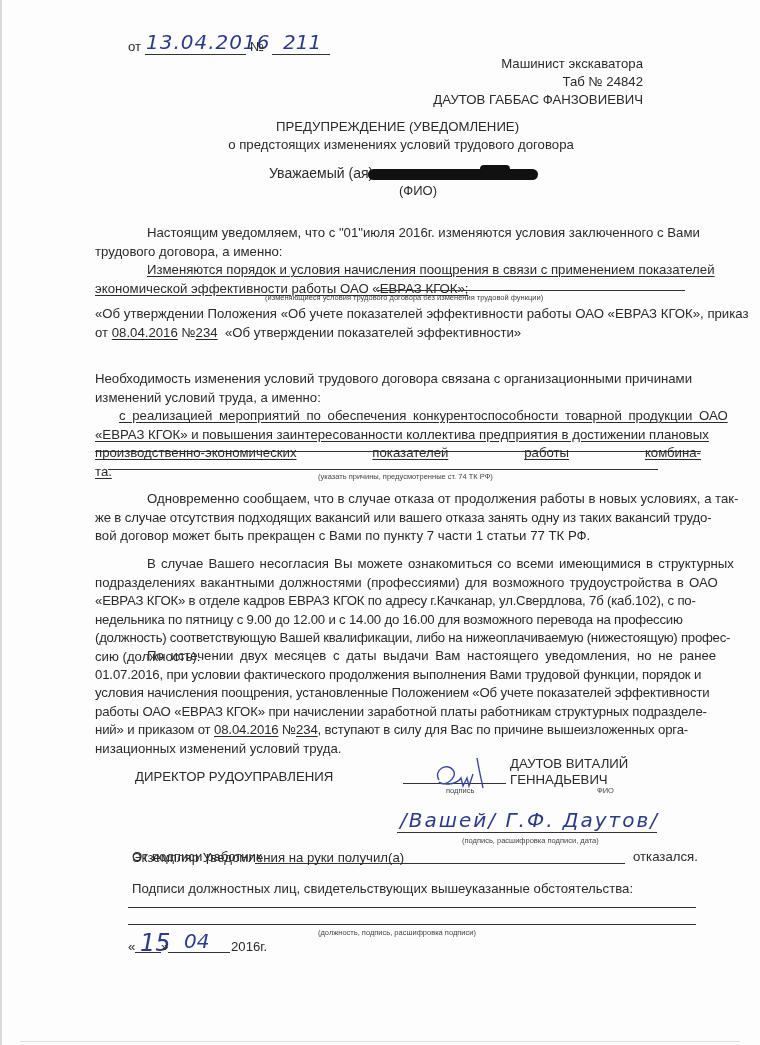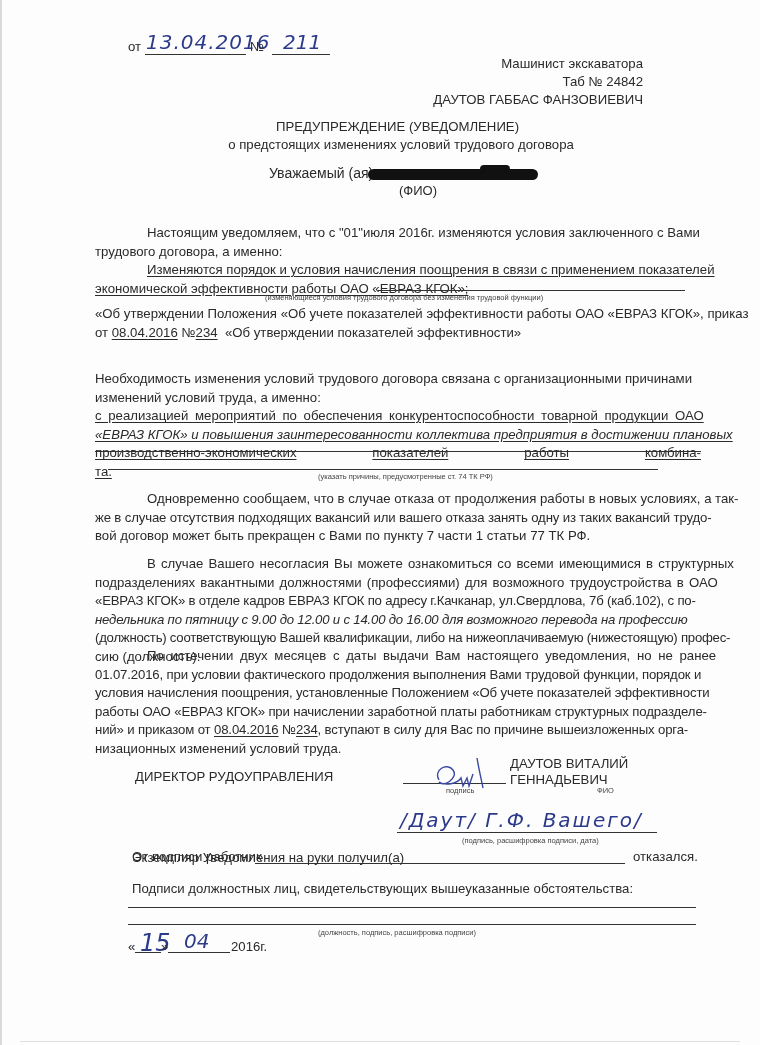--- a/index.html
+++ b/index.html
@@ -58,22 +58,22 @@
   <div class="abs small" style="left:265px;top:293px;">(изменяющиеся условия трудового договора без изменения трудовой функции)</div>
 
   <div class="para" style="top:305px;">
     <p style="white-space:nowrap;">«Об утверждении Положения «Об учете показателей эффективности работы ОАО «ЕВРАЗ КГОК», приказ</p>
     <p style="white-space:nowrap;"><span>от</span> <span class="uline">08.04.2016</span> <span>№</span><span class="uline">234</span>&nbsp; <span>«Об утверждении показателей эффективности»</span></p>
   </div>
 
   <div class="para" style="top:370px;">
     <p style="white-space:nowrap;">Необходимость изменения условий трудового договора связана с  организационными причинами</p>
     <p>изменений условий труда, а именно:</p>
-    <p class="uline" style="white-space:nowrap;word-spacing:3px;">с  реализацией мероприятий по обеспечения конкурентоспособности товарной продукции ОАО</p>
-    <p class="uline" style="white-space:nowrap;font-style:italic;">«ЕВРАЗ КГОК» и повышения заинтересованности коллектива предприятия в достижении плановых</p>
+    <p class="uline" style="white-space:nowrap;word-spacing:3px;margin-left:24px;">с  реализацией мероприятий по обеспечения конкурентоспособности товарной продукции ОАО</p>
+    <p class="uline" style="white-space:nowrap;">«ЕВРАЗ КГОК» и повышения заинтересованности коллектива предприятия в достижении плановых</p>
     <p style="display:flex;justify-content:space-between;">
       <span class="uline">производственно-экономических</span>
       <span class="uline">показателей</span>
       <span class="uline">работы</span>
       <span class="uline">комбина-</span>
     </p>
     <p class="uline">та.</p>
   </div>
   <div class="line" style="left:95px;top:451px;width:606px;"></div>
   <div class="line" style="left:108px;top:469px;width:550px;"></div>
@@ -82,21 +82,21 @@
   <div class="para" style="top:490px;">
     <p class="indent" style="white-space:nowrap;">Одновременно сообщаем, что в случае отказа от продолжения работы в новых условиях, а так-</p>
     <p style="white-space:nowrap;letter-spacing:-0.15px;">же в случае отсутствия подходящих вакансий или вашего отказа занять одну из таких вакансий трудо-</p>
     <p>вой договор может быть прекращен с Вами по пункту 7 части 1 статьи 77 ТК РФ.</p>
   </div>
 
   <div class="para" style="top:555px;">
     <p class="indent" style="white-space:nowrap;word-spacing:1.5px;">В случае Вашего несогласия Вы можете ознакомиться со всеми имеющимися в структурных</p>
     <p style="white-space:nowrap;word-spacing:1.5px;">подразделениях вакантными должностями (профессиями) для возможного трудоустройства в ОАО</p>
     <p style="white-space:nowrap;letter-spacing:-0.2px;">«ЕВРАЗ КГОК»  в отделе кадров ЕВРАЗ КГОК по адресу г.Качканар, ул.Свердлова, 7б (каб.102), с по-</p>
-    <p style="white-space:nowrap;letter-spacing:-0.2px;font-style:italic;">недельника по пятницу с 9.00 до 12.00 и с  14.00 до 16.00 для возможного перевода на профессию</p>
+    <p style="white-space:nowrap;letter-spacing:-0.2px;">недельника по пятницу с 9.00 до 12.00 и с  14.00 до 16.00 для возможного перевода на профессию</p>
     <p style="white-space:nowrap;letter-spacing:-0.25px;">(должность) соответствующую Вашей квалификации, либо на нижеоплачиваемую (нижестоящую) профес-</p>
     <p>сию (должность).</p>
   </div>
 
   <div class="para" style="top:647px;">
     <p class="indent" style="white-space:nowrap;word-spacing:3px;">По истечении двух месяцев с даты выдачи Вам настоящего уведомления, но не ранее</p>
     <p style="white-space:nowrap;letter-spacing:-0.15px;">01.07.2016,  при условии фактического продолжения выполнения Вами трудовой функции, порядок и</p>
     <p style="white-space:nowrap;letter-spacing:-0.15px;">условия  начисления поощрения, установленные  Положением «Об учете показателей эффективности</p>
     <p style="white-space:nowrap;letter-spacing:-0.15px;">работы ОАО «ЕВРАЗ КГОК» при начислении заработной платы работникам структурных подразделе-</p>
     <p style="white-space:nowrap;letter-spacing:-0.15px;"><span>ний»  и  приказом  от</span> <span class="uline">08.04.2016</span> <span>№</span><span class="uline">234</span><span>, вступают в силу для Вас по причине вышеизложенных орга-</span></p>
@@ -110,21 +110,21 @@
       <path d="M14 28 C 8 18, 22 10, 28 18 C 34 26, 18 36, 14 30 C 20 34, 32 32, 36 26 L 38 34 L 42 26 L 44 34 L 48 22 M 52 6 C 54 18, 56 26, 58 36" fill="none" stroke="#3a4aa0" stroke-width="1.4"></path>
     </svg>
   </div>
   <div class="abs small" style="left:446px;top:786px;">подпись</div>
   <div class="abs txt" style="left:510px;top:755px;">ДАУТОВ ВИТАЛИЙ</div>
   <div class="abs txt" style="left:510px;top:771px;">ГЕННАДЬЕВИЧ</div>
   <div class="abs small" style="left:597px;top:786px;">ФИО</div>
 
   <div class="abs txt" style="left:132px;top:817px;margin-top:32px;">Экземпляр  Уведомления на руки получил(а)</div>
   <div class="line" style="left:397px;top:832px;width:260px;"></div>
-  <div class="abs hand" style="left:400px;top:808px;font-size:20px;letter-spacing:2px;">/Даут/ Г.Ф. Вашего/</div>
+  <div class="abs hand" style="left:400px;top:808px;font-size:20px;letter-spacing:2px;">/Вашей/ Г.Ф. Даутов/</div>
   <div class="abs small" style="left:462px;top:836px;">(подпись, расшифровка подписи, дата)</div>
 
   <div class="abs txt" style="left:132px;top:848px;">От подписи работник</div>
   <div class="line" style="left:255px;top:863px;width:370px;"></div>
   <div class="abs txt" style="left:633px;top:848px;">отказался.</div>
 
   <div class="abs txt" style="left:132px;top:880px;">Подписи должностных лиц, свидетельствующих вышеуказанные обстоятельства:</div>
   <div class="line" style="left:128px;top:907px;width:568px;"></div>
   <div class="line" style="left:128px;top:924px;width:568px;"></div>
   <div class="abs small" style="left:318px;top:928px;">(должность, подпись, расшифровка подписи)</div>

